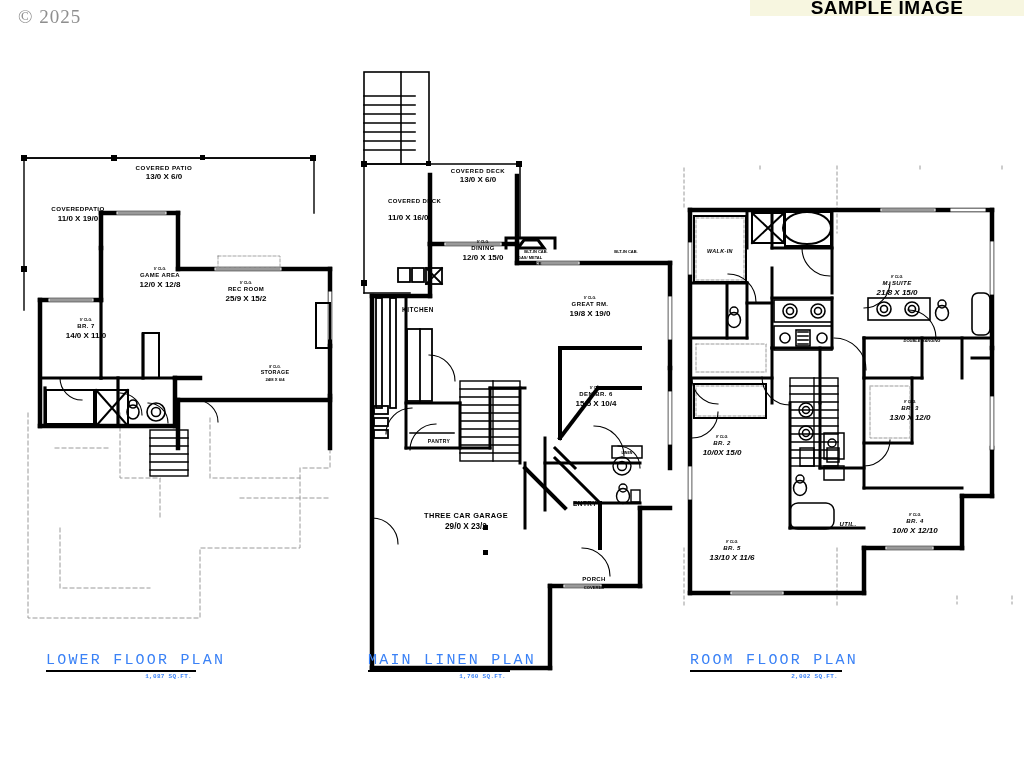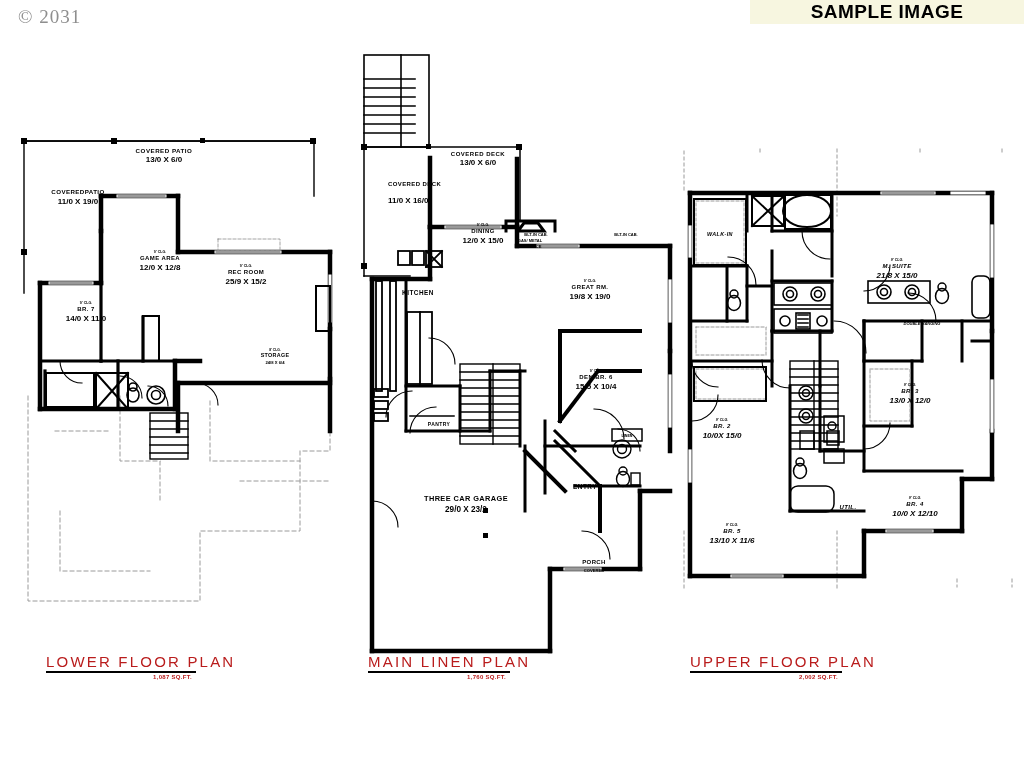--- a/index.html
+++ b/index.html
@@ -23,53 +23,53 @@
     font-family: "Liberation Serif", serif;
     font-size: 19px;
     letter-spacing: 1px;
     color: #8e8e8e;
     font-weight: 400;
     white-space: nowrap;
   }
   .sample-banner {
     position: absolute;
     right: 0; top: 0;
-    width: 274px; height: 24px;
+    width: 274px; height: 16px;
     background: #f7f6e0;
     display: flex;
     align-items: center;
     justify-content: center;
   }
   .sample-banner span {
     font-family: "Liberation Sans", sans-serif;
     font-weight: bold;
     font-size: 19px;
     letter-spacing: 0.5px;
     color: #000000;
   }
   
   .plan {
     position: absolute;
-    top: 31px;
+    top: 48px;
     height: 700px;
   }
   #plan-lower { left: 0px;   width: 350px; }
   #plan-main  { left: 350px; width: 330px; }
   #plan-upper { left: 672px; width: 352px; font-style: italic; }
 
   .plan svg { display: block; }
 
   
   .plan-title {
     position: absolute;
     bottom: 88px;
-    font-family: Liberation Sans, sans-serif;
+    font-family: Liberation Mono, monospace;
     font-size: 15px;
     letter-spacing: 2.2px;
-    color: #b91c1c;
+    color: #3b82f6;
     white-space: nowrap;
   }
   .plan-title .rule {
     display: block;
     height: 2px;
     background: #000;
     margin-top: 1px;
   }
   .plan-sqft {
     display: block;
@@ -82,21 +82,21 @@
   }
   #title-lower { left: 46px;  width: 150px; }
   #title-main  { left: 368px; width: 142px; }
   #title-upper { left: 690px; width: 152px; }
 </style>
 </head>
 <body>
 
 <div id="page">
 
-  <div class="copyright">© 2031</div>
+  <div class="copyright">© 2025</div>
 
   <div class="sample-banner">
     <span>SAMPLE IMAGE</span>
   </div>
 
   <div class="plan" id="plan-lower">
     <svg width="350" height="660" viewBox="0 0 350 660">
       <g fill="none" stroke="#000" stroke-linecap="square">
 
         <g stroke="#9a9a9a" stroke-width="1" stroke-dasharray="4,3">
@@ -596,18 +596,18 @@
         </g>
 
         <g stroke="none" fill="#000" font-family="Liberation Sans, sans-serif" text-anchor="middle" font-size="4" font-weight="bold">
           <text x="250" y="294">DOUBLE  HANGING</text>
         </g>
       </g>
     </svg>
   </div>
 
   <div class="plan-title" id="title-upper">
-    <span>UPPER  FLOOR  PLAN</span>
+    <span>ROOM  FLOOR  PLAN</span>
     <span class="rule"></span>
     <span class="plan-sqft">2,002 SQ.FT.</span>
   </div>
 
 </div>
 
 </body></html>

